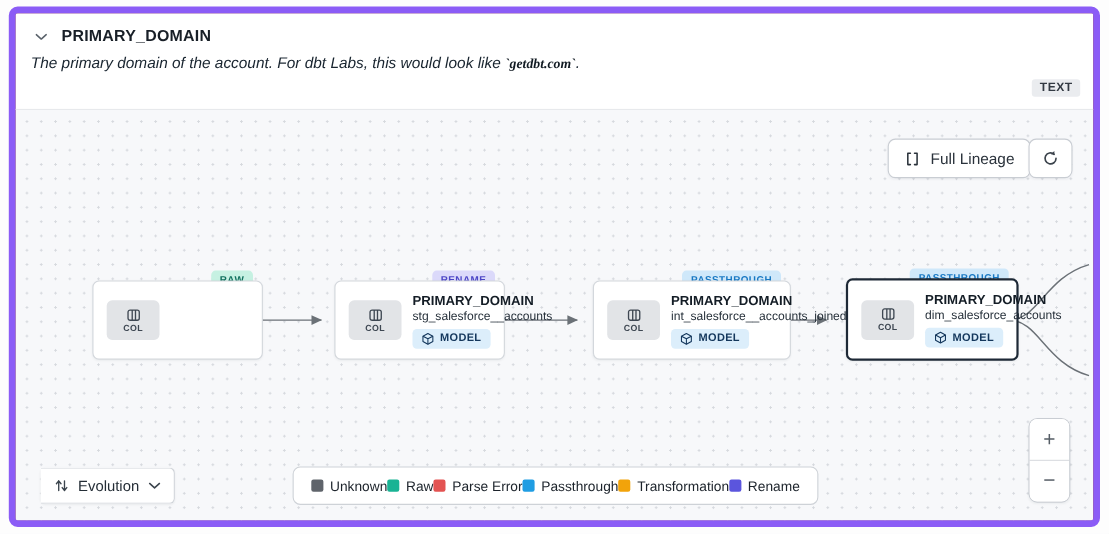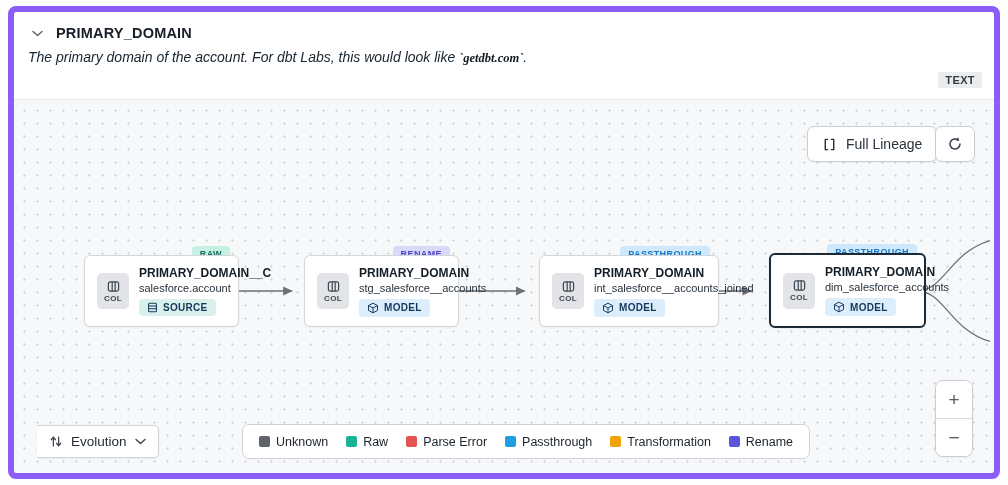--- a/index.html
+++ b/index.html
@@ -28,34 +28,34 @@
   
   .fl-btn { position:absolute; left:793px; top:26px; height:36px; display:inline-flex; align-items:center; gap:9px; padding:0 14px; background:#fff; border:1px solid #c9cdd3; border-radius:7px; cursor:pointer; box-shadow:0 1px 2px rgba(20,30,40,.04); }
   .fl-btn span { font-size:14px; color:#2a323b; }
   .refresh-btn { position:absolute; left:921px; top:26px; width:40px; height:36px; display:inline-flex; align-items:center; justify-content:center; background:#fff; border:1px solid #c9cdd3; border-radius:7px; cursor:pointer; box-shadow:0 1px 2px rgba(20,30,40,.04); color:#3a424b; }
 
   
   .node { position:absolute; }
   .status-badge { position:absolute; top:-9px; right:9px; z-index:0; font-size:9px; font-weight:bold; letter-spacing:.4px; padding:3px 8px 9px 8px; border-radius:4px; }
   .card { position:relative; z-index:1; background:#fff; border:1px solid #d3d7dc; border-radius:6px; width:100%; height:100%; display:flex; align-items:center; gap:10px; padding:10px 12px; box-shadow:0 1px 2px rgba(25,35,45,.05); cursor:pointer; }
   .node.selected .card { border:2px solid #1e2936; }
-  .col-badge { flex:0 0 auto; width:32px; height:36px; background:#e2e4e7; border-radius:5px; display:flex; flex-direction:column; align-items:center; justify-content:center; gap:1px; color:#3e4752; }
+  .col-badge { flex:0 0 auto; width:48px; height:36px; background:#e2e4e7; border-radius:5px; display:flex; flex-direction:column; align-items:center; justify-content:center; gap:1px; color:#3e4752; }
   .col-badge .col-txt { font-size:8px; font-weight:bold; letter-spacing:.3px; }
   .node-info { display:flex; flex-direction:column; gap:2px; min-width:0; }
   .node-title { font-size:12px; font-weight:bold; color:#141d26; white-space:nowrap; }
   .node-subtitle { font-size:11px; color:#27313b; white-space:nowrap; }
   .resource-badge { margin-top:3px; align-self:flex-start; display:inline-flex; align-items:center; gap:5px; padding:3px 8px; border-radius:4px; font-size:10px; font-weight:bold; letter-spacing:.3px; color:#14375c; }
 
   
   .lens-bar { position:absolute; left:23px; top:325px; display:flex; height:33px; border-radius:5px; box-shadow:0 1px 2px rgba(20,30,40,.06); }
   .lenses-btn { display:inline-flex; align-items:center; gap:7px; padding:0 12px; background:#15564d; color:#fff; font-size:13.5px; font-weight:bold; border-radius:5px 0 0 5px; cursor:pointer; }
   .lens-select { display:inline-flex; align-items:center; gap:8px; padding:0 12px; background:#fff; border:1px solid #cfd3d8; border-left:none; border-radius:0 5px 5px 0; font-size:13.5px; color:#242d36; cursor:pointer; }
 
   
-  .legend { position:absolute; left:228px; top:324px; height:35px; display:flex; align-items:center; gap:18px; padding:0 16px; background:#fff; border:1px solid #ced2d7; border-radius:7px; }
+  .legend { position:absolute; left:252px; top:324px; height:35px; display:flex; align-items:center; padding:0 16px; background:#fff; border:1px solid #ced2d7; border-radius:7px; }
   .legend-item { display:inline-flex; align-items:center; gap:6px; }
   .swatch { width:11px; height:11px; border-radius:2px; }
   .legend-label { font-size:12.5px; color:#1c232b; }
 
   
   .zoomctl { position:absolute; left:921px; top:280px; width:38px; background:#fff; border:1px solid #c9cdd3; border-radius:8px; overflow:hidden; box-shadow:0 1px 2px rgba(20,30,40,.05); }
   .zoomctl button { display:block; width:100%; height:37px; background:#fff; border:none; font-size:19px; color:#565e66; cursor:pointer; font-family:inherit; }
   .zoomctl .divider { height:1px; background:#d6d9dd; }
 
   svg { display:block; }
@@ -112,32 +112,20 @@
       <span class="status-badge" style="background-color: rgb(198, 241, 226); color: rgb(17, 112, 94);">RAW</span>
       <div class="card">
         <div class="col-badge">
           <svg width="13" height="13" viewBox="0 0 14 14">
               <rect x="1.5" y="2" width="11" height="10" rx="2" fill="none" stroke="currentColor" stroke-width="1.3"></rect>
               <line x1="5.6" y1="2" x2="5.6" y2="12" stroke="currentColor" stroke-width="1.3"></line>
               <line x1="8.8" y1="2" x2="8.8" y2="12" stroke="currentColor" stroke-width="1.3"></line>
             </svg>
           <span class="col-txt">COL</span>
         </div>
-        <div class="node-info">
-          <div class="node-title">PRIMARY_DOMAIN__C</div>
-          <div class="node-subtitle">salesforce.account</div>
-          <span class="resource-badge" style="background-color: rgb(217, 240, 236);">
-            <svg width="11" height="11" viewBox="0 0 14 14">
-                <rect x="2" y="1.5" width="10" height="11" rx="1.5" fill="none" stroke="#14375c" stroke-width="1.3"></rect>
-                <line x1="2" y1="5" x2="12" y2="5" stroke="#14375c" stroke-width="1.3"></line>
-                <line x1="2" y1="8.5" x2="12" y2="8.5" stroke="#14375c" stroke-width="1.3"></line>
-              </svg>
-            <span>SOURCE</span>
-          </span>
-        </div>
       </div>
     </div>
 
     <div class="node" style="left:290px; top:155px; width:155px; height:72px;">
       <span class="status-badge" style="background-color: rgb(219, 217, 250); color: rgb(75, 69, 198);">RENAME</span>
       <div class="card">
         <div class="col-badge">
           <svg width="13" height="13" viewBox="0 0 14 14">
               <rect x="1.5" y="2" width="11" height="10" rx="2" fill="none" stroke="currentColor" stroke-width="1.3"></rect>
               <line x1="5.6" y1="2" x2="5.6" y2="12" stroke="currentColor" stroke-width="1.3"></line>

